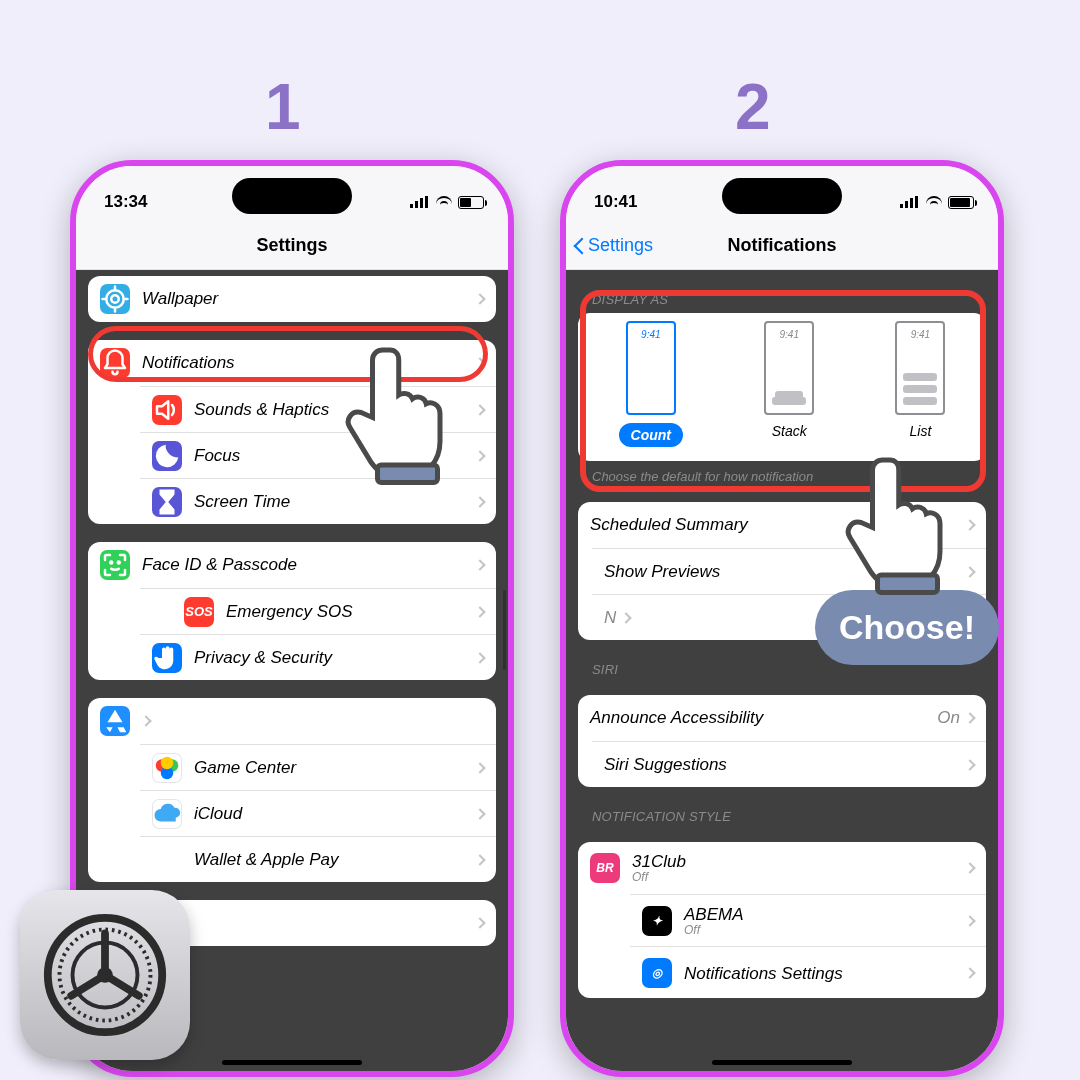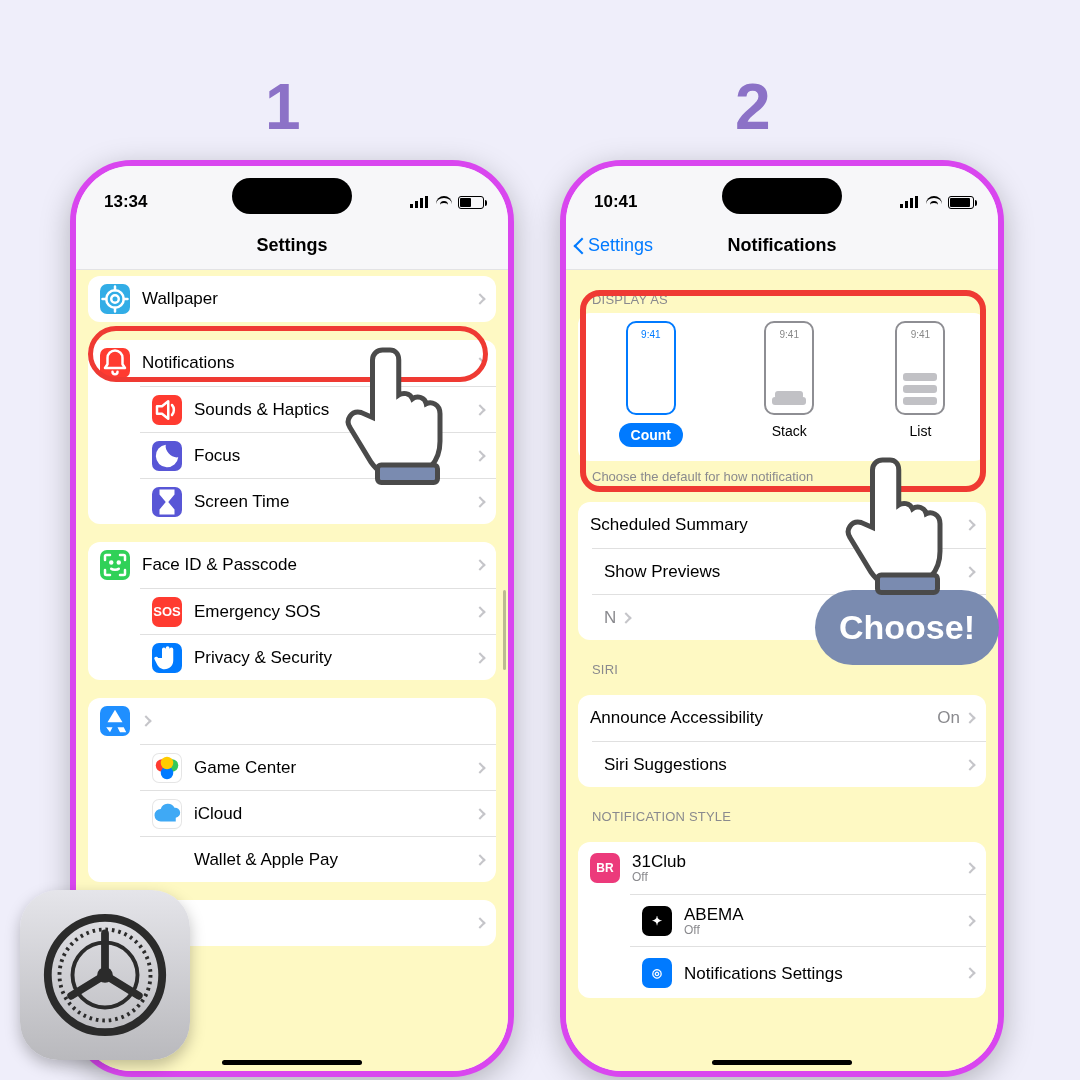--- a/index.html
+++ b/index.html
@@ -41,21 +41,21 @@
   .bat-icon.full::before{content:"";position:absolute;left:1px;top:1px;width:20px;height:9px;background:#000;border-radius:1px;}
   .bat-icon::after{content:"";position:absolute;right:-4px;top:3px;width:2.5px;height:6px;background:#000;border-radius:0 2px 2px 0;}
   .bat-icon.half::before{content:"";position:absolute;left:1px;top:1px;width:11px;height:9px;background:#000;border-radius:1px;}
 
   .navbar { height:48px; background:#f7f7f9; display:flex; align-items:center; justify-content:center; position:relative; border-bottom:.5px solid rgba(0,0,0,.08);}
   .navbar .title { font-size:18px; font-weight:700; }
   .navbar .back { position:absolute; left:8px; display:flex; align-items:center; gap:2px; color:#007aff; font-size:18px; }
   .chev-left { width:12px; height:18px; }
   .chev-left::before{content:"";display:block;width:10px;height:10px;border-left:2.5px solid #007aff;border-bottom:2.5px solid #007aff;transform:rotate(45deg);margin-top:3px;margin-left:2px;}
 
-  .scroll { position:absolute; top:104px; bottom:0; left:0; right:0; overflow:hidden; background:#fef9c3; }
+  .scroll { position:absolute; top:104px; bottom:0; left:0; right:0; overflow:hidden; background:#404040;font-style:italic; }
 
   .group { margin:18px 12px 0 12px; background:#fff; border-radius:12px; overflow:hidden; }
   .group.first { margin-top:6px; }
   .group .row { display:flex; align-items:center; height:46px; padding:0 12px 0 12px; position:relative; }
   .group .row + .row { border-top:.5px solid rgba(0,0,0,.12); margin-left:52px; }
   .group.noicon .row + .row { margin-left:14px; }
   .row .label { font-size:17px; flex:1; }
   .row .value { font-size:17px; color:#8a8a8e; margin-right:6px; }
   .row .disclosure { width:8px; height:8px; border-top:2px solid #c5c5c9; border-right:2px solid #c5c5c9; transform:rotate(45deg); }
 
@@ -87,21 +87,21 @@
     display:flex; align-items:center; justify-content:center;
     box-shadow:0 6px 15px rgba(0,0,0,.25); z-index:50;
   }
 
   .homebar { position:absolute; left:50%; transform:translateX(-50%); bottom:6px; width:140px; height:5px; background:#000; border-radius:4px; }
 
   
   .displayas { display:flex; justify-content:space-around; padding:8px 0 14px 0; background:#fff; }
   .da-opt { display:flex; flex-direction:column; align-items:center; gap:8px; }
   .mini {
-    width:50px; height:94px; border:2.5px solid #8e8e93; border-radius:10px; position:relative; background:#fff;
+    width:50px; height:94px; border:2.5px solid #8e8e93; border-radius:4px; position:relative; background:#fff;
   }
   .mini.sel { border-color:#007aff; }
   .mini .hdrline { position:absolute; top:6px; width:100%; text-align:center; font-size:10px; color:#888; }
   .mini.sel .hdrline{ color:#007aff; }
   .mini .blob { position:absolute; left:6px; right:6px; height:8px; background:#c1c1c5; border-radius:3px; }
   .da-opt .cap { font-size:14px; }
   .da-opt .cap.sel { background:#007aff; color:#fff; padding:4px 12px; border-radius:14px; font-weight:600; }
 
   .sub { font-size:12px; color:#8a8a8e; margin-top:-2px; }
 
@@ -191,21 +191,21 @@
                 <path d="M4 8V5a1 1 0 0 1 1-1h3M20 8V5a1 1 0 0 0-1-1h-3M4 16v3a1 1 0 0 0 1 1h3M20 16v3a1 1 0 0 1-1 1h-3"></path>
                 <circle cx="9" cy="10" r=".8" fill="white"></circle>
                 <circle cx="15" cy="10" r=".8" fill="white"></circle>
                 <path d="M9 15c1 1 5 1 6 0"></path>
               </svg>
             </span>
             <span class="label">Face ID &amp; Passcode</span>
             <span class="disclosure"></span>
           </div>
           <div class="row">
-            <span class="icon" style="background: rgb(255, 59, 48);">SOS</span>
+            <span class="icon" style="background: rgb(255, 59, 48); margin-left: 32px;">SOS</span>
             <span class="label">Emergency SOS</span>
             <span class="disclosure"></span>
           </div>
           <div class="row">
             <span class="icon" style="background: rgb(0, 122, 255);">
               <svg xmlns="http://www.w3.org/2000/svg" viewBox="0 0 24 24" fill="none" stroke="white" stroke-width="2" stroke-linecap="round" stroke-linejoin="round">
                 <path fill="white" stroke="none" d="M8 12V5a1.5 1.5 0 1 1 3 0v5V4a1.5 1.5 0 1 1 3 0v6V5a1.5 1.5 0 1 1 3 0v9c0 4-3 7-7 7-3 0-5-2-6-4l-2-4c-1-2 2-3 3-1z"></path>
               </svg>
             </span>
             <span class="label">Privacy &amp; Security</span>

